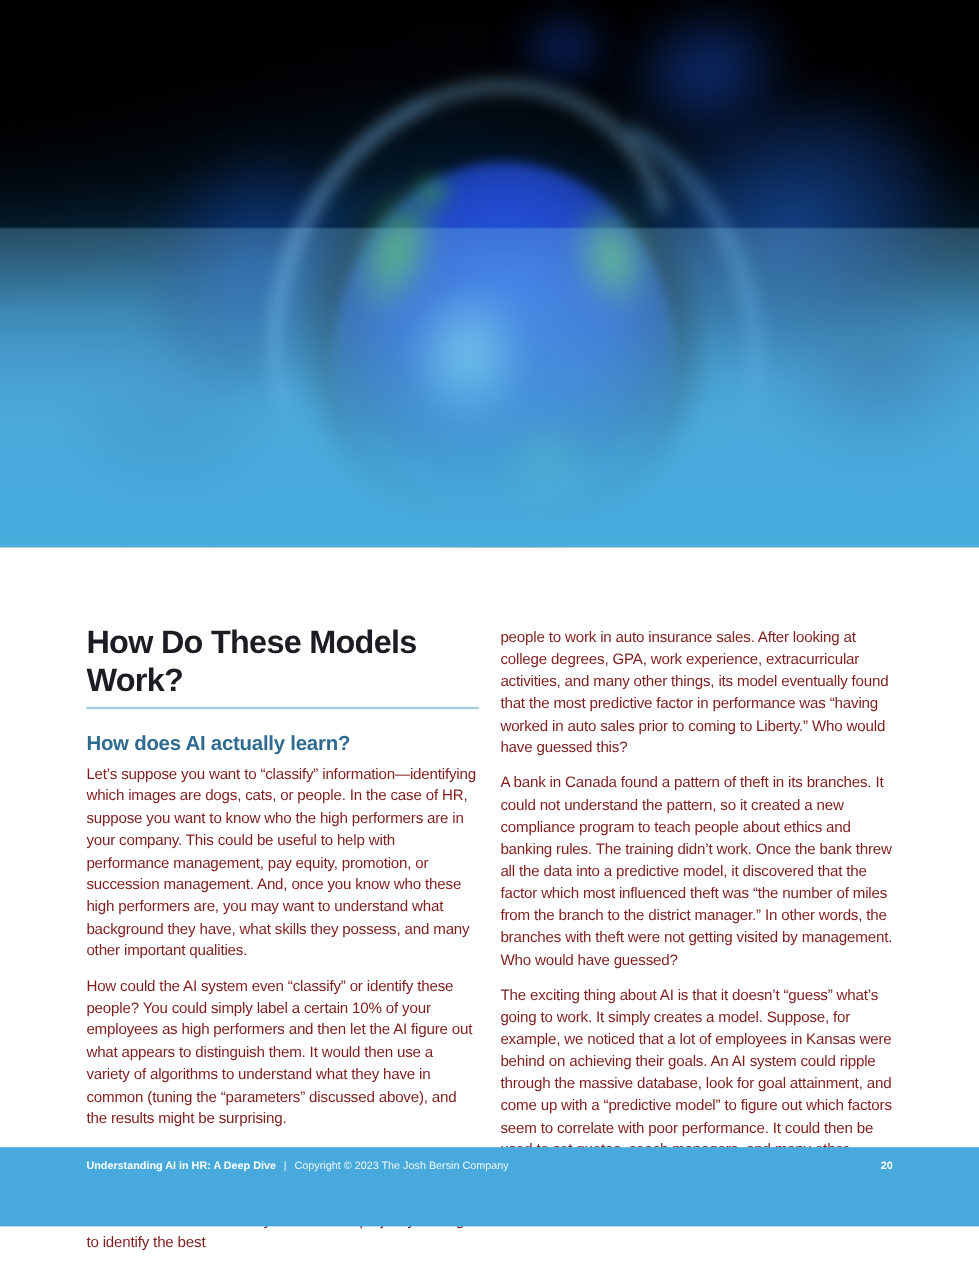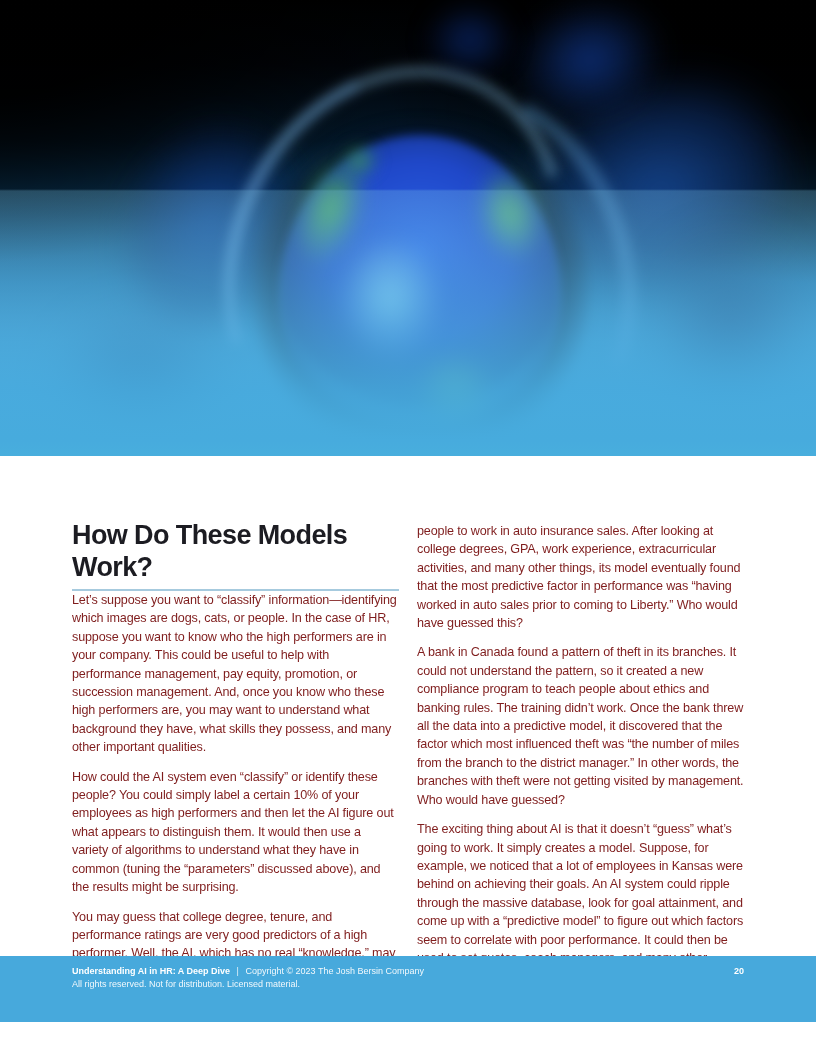--- a/index.html
+++ b/index.html
@@ -207,20 +207,21 @@
     <div class="fingers-b"></div>
     <div class="hero-veil"></div>
   </div>
 
   <div class="content">
     <div class="columns">
 
       <div class="col col-left">
         <h1 class="article-title">How Do These Models Work?</h1>
         <hr class="title-rule">
+        <h2 class="article-subtitle">How does AI actually learn?</h2>
         <div class="body-text">
           <p>Let’s suppose you want to “classify” information—identifying which images are dogs, cats, or people. In the case of HR, suppose you want to know who the high performers are in your company. This could be useful to help with performance management, pay equity, promotion, or succession management. And, once you know who these high performers are, you may want to understand what background they have, what skills they possess, and many other important qualities.</p>
           <p>How could the AI system even “classify” or identify these people? You could simply label a certain 10% of your employees as high performers and then let the AI figure out what appears to distinguish them. It would then use a variety of algorithms to understand what they have in common (tuning the “parameters” discussed above), and the results might be surprising.</p>
           <p>You may guess that college degree, tenure, and performance ratings are very good predictors of a high performer. Well, the AI, which has no real “knowledge,” may determine otherwise. Liberty Mutual did a project years ago to identify the best</p>
         </div>
       </div>
 
       <div class="col col-right">
         <div class="body-text">
           <p>people to work in auto insurance sales. After looking at college degrees, GPA, work experience, extracurricular activities, and many other things, its model eventually found that the most predictive factor in performance was “having worked in auto sales prior to coming to Liberty.” Who would have guessed this?</p>
@@ -232,18 +233,17 @@
     </div>
   </div>
 
   <div class="footer">
     <div class="footer-left">
       <div class="footer-line1">
         <span class="f-bold">Understanding AI in HR: A Deep Dive</span>
         <span class="f-sep">|</span>
         <span class="f-light">Copyright  © 2023 The Josh Bersin Company</span>
       </div>
-      <div class="footer-line2 f-light">All rights reserved. Not for distribution. Licensed material.</div>
     </div>
     <div class="footer-page-number">20</div>
   </div>
 
 </div>
 
 </body></html>

